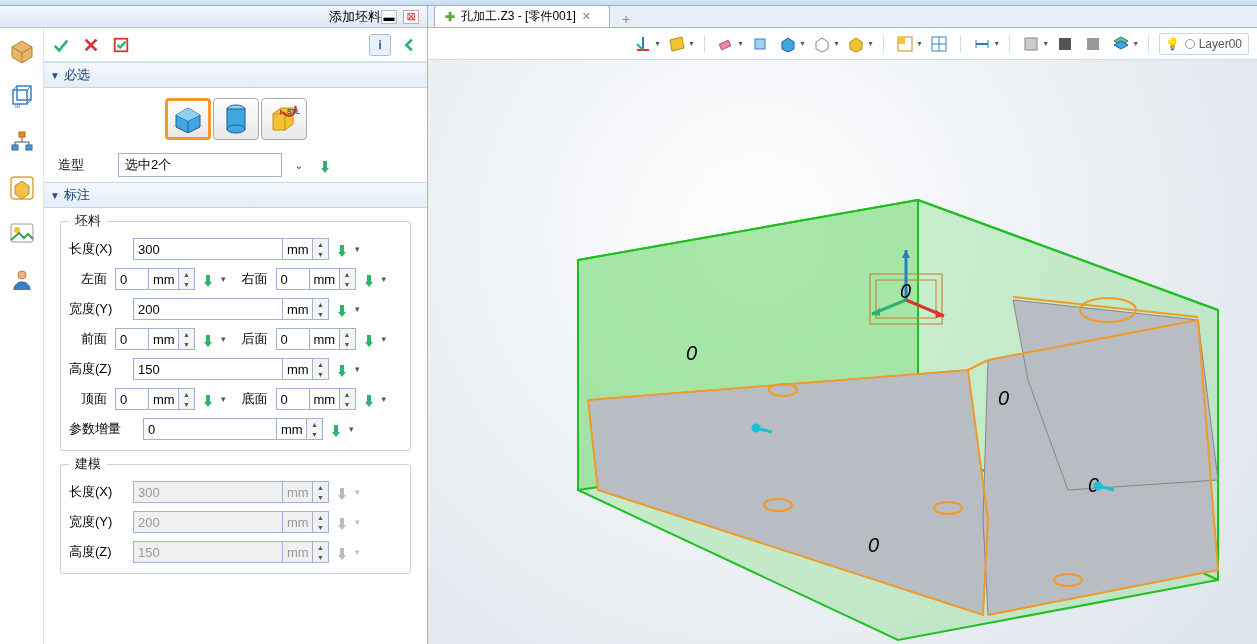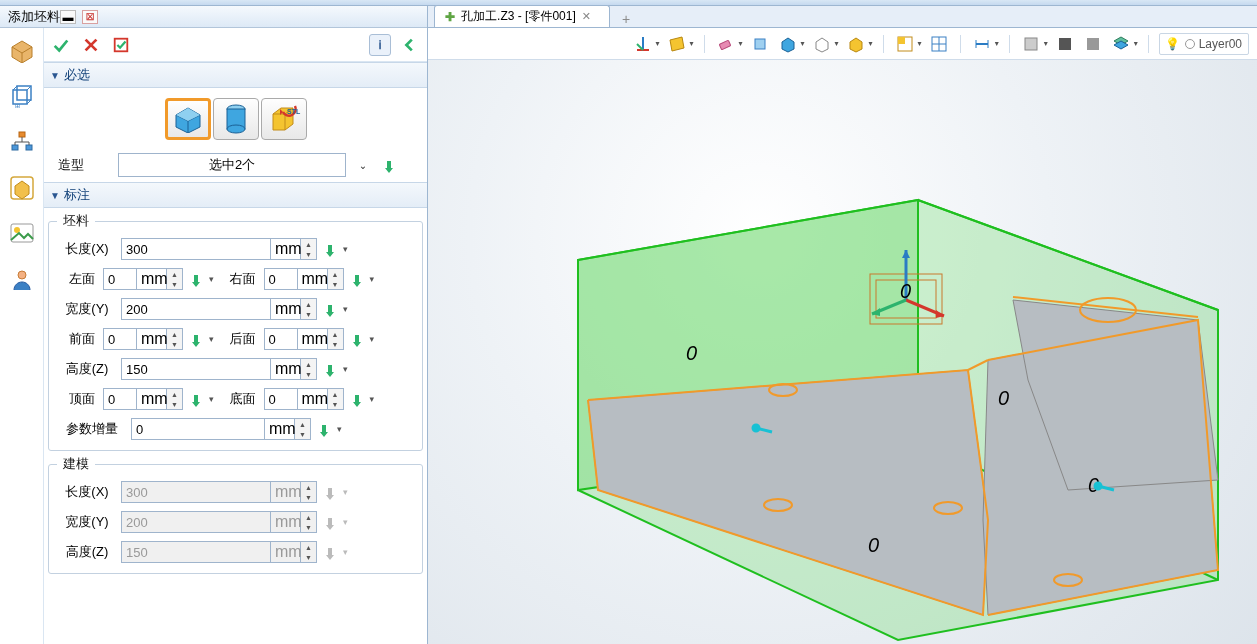--- a/index.html
+++ b/index.html
@@ -6,21 +6,21 @@
 body { width: 1257px; height: 644px; overflow: hidden; background: #fff; display: flex; flex-direction: column; }
 
 
 .top-strip { height: 6px; background: linear-gradient(#d8e7f5,#c5d9ef); border-bottom: 1px solid #9db6d1; }
 
 
 .main { flex: 1; display: flex; }
 
 
 .left-panel { width: 428px; display: flex; flex-direction: column; border-right: 1px solid #9db6d1; background:#fff; }
-.panel-title { height: 22px; padding: 2px 8px; font-size: 13px; background: linear-gradient(#f5f9fd,#dde9f6); border-bottom: 1px solid #b2c5da; display:flex; align-items:center; justify-content:flex-start;}
+.panel-title { height: 22px; padding: 2px 8px; font-size: 13px; background: linear-gradient(#f5f9fd,#dde9f6); border-bottom: 1px solid #b2c5da; display:flex; align-items:center; justify-content:flex-end;}
 .panel-title-ctl { display:flex; gap:6px; }
 .panel-title-ctl span { width:16px; height:14px; display:flex; align-items:center; justify-content:center; font-size:11px; border:1px solid #bbb; background:#fafafa; cursor:pointer;}
 .panel-title-ctl .close { color:#c9302c; border-color:#d9a0a0;}
 .panel-body { flex:1; display:flex; }
 .vert-toolbar { width: 44px; background:#fff; border-right:1px solid #dae6f2; display:flex; flex-direction:column; align-items:center; gap:18px; padding-top:8px; }
 .vicon { width:28px; height:28px; display:flex; align-items:center; justify-content:center; cursor:pointer; }
 .form-area { flex:1; display:flex; flex-direction:column; overflow:hidden; }
 
 .action-row { height:34px; display:flex; align-items:center; gap:8px; padding:0 6px; border-bottom:1px solid #dae6f2; }
 .action-row .spacer { flex:1; }
@@ -37,28 +37,28 @@
 
 .field-row { display:flex; align-items:center; gap:8px; padding:5px 10px 5px 14px; font-size:13px; }
 .field-label { width:52px; color:#111; }
 .field-input { height:24px; border:1px solid #9fb4cc; padding:2px 6px; font-size:13px; background:#fff;}
 .field-input.sel { border:2px solid #2db36d; }
 .chev { width:18px; height:22px; display:flex; align-items:center; justify-content:center; font-size:10px; color:#333; border:1px solid transparent; cursor:pointer;}
 .pin { width:18px; height:22px; display:flex; align-items:center; justify-content:center; cursor:pointer;}
 .pin.red svg path { fill:#d4372c; }
 .pin.green svg path { fill:#2db36d; }
 
-.group-box { margin:4px 4px 0; border:1px solid #c3d1e0; border-radius:3px; padding:4px 2px 6px; }
+.group-box { margin:4px 16px 0; border:1px solid #c3d1e0; border-radius:3px; padding:4px 2px 6px; }
 .group-box legend { padding:0 6px; font-size:13px; color:#111; margin-left:6px;}
 .dim-row { display:flex; align-items:center; gap:4px; padding:4px 6px; font-size:13px;}
-.dim-label { width:60px;text-align:center; }
+.dim-label { width:60px; }
 .dim-sub { width:42px; text-align:right; padding-right:4px;}
 .dim-input { width:54px; height:22px; border:1px solid #9fb4cc; padding:1px 4px; font-size:13px; text-align:left;}
 .dim-input.wide { width:150px; }
-.unit { width:30px; height:22px; border:1px solid #9fb4cc; border-left:none; display:flex; align-items:center; padding:0 4px; font-size:16px; background:#fff;}
+.unit { width:30px; height:22px; border:1px solid #9fb4cc; border-left:none; display:flex; align-items:center; padding:0 4px; font-size:13px; background:#fff;}
 .spin { width:16px; height:22px; border:1px solid #9fb4cc; border-left:none; display:flex; flex-direction:column; background:#f4f4f4;}
 .spin div { flex:1; display:flex; align-items:center; justify-content:center; font-size:7px; color:#555; cursor:pointer;}
 .rowgrp { display:flex; align-items:flex-start;}
 .disabled .dim-input, .disabled .unit, .disabled .spin { background:#f0f0f0; color:#999;}
 .disabled .pin svg path { fill:#bbb; }
 
 
 .right-side { flex:1; display:flex; flex-direction:column; background:#fff; }
 .tab-bar { height:22px; display:flex; align-items:flex-end; padding-left:6px; border-bottom:1px solid #9db6d1; background:#e6eef8;}
 .tab { height:22px; padding:0 18px 0 10px; display:flex; align-items:center; gap:6px; font-size:12px; background:#fff; border:1px solid #9db6d1; border-bottom:none; border-radius:3px 3px 0 0; position:relative;}
@@ -200,21 +200,21 @@
                 <path d="M18 10 L26 4" stroke="#c28c1b"></path>
                 <path d="M28 2 A6 6 0 1 1 16 8" fill="none" stroke="#d4372c" stroke-width="2.5"></path>
                 <polygon points="16,8 13,5 13,11" fill="#d4372c"></polygon>
                 <text x="20" y="10" font-size="7" fill="#1b6196" font-weight="bold">STL</text>
               </svg>
           </div>
         </div>
 
         <div class="field-row">
           <div class="field-label">造型</div>
-          <input class="field-input" style="width: 228px; text-align: center;" value="选中2个">
+          <input class="field-input" style="width: 164px;" value="选中2个">
           <div class="chev">⌄</div>
           <div class="pin green">
               <svg width="14" height="16" viewBox="0 0 14 16">
                 <path d="M7 0 L11 5 H9 V12 H5 V5 H3 Z" transform="rotate(180 7 8)"></path>
               </svg>
             </div>
         </div>
 
 
         <div class="section-header">

